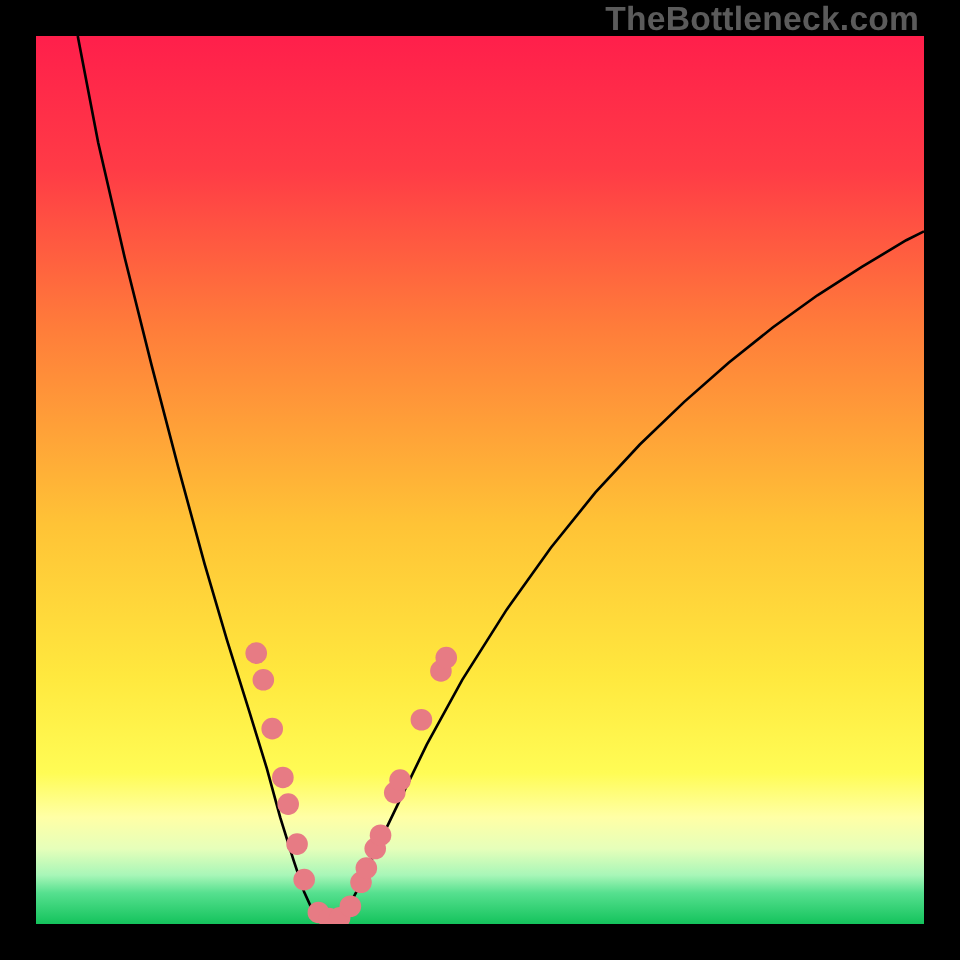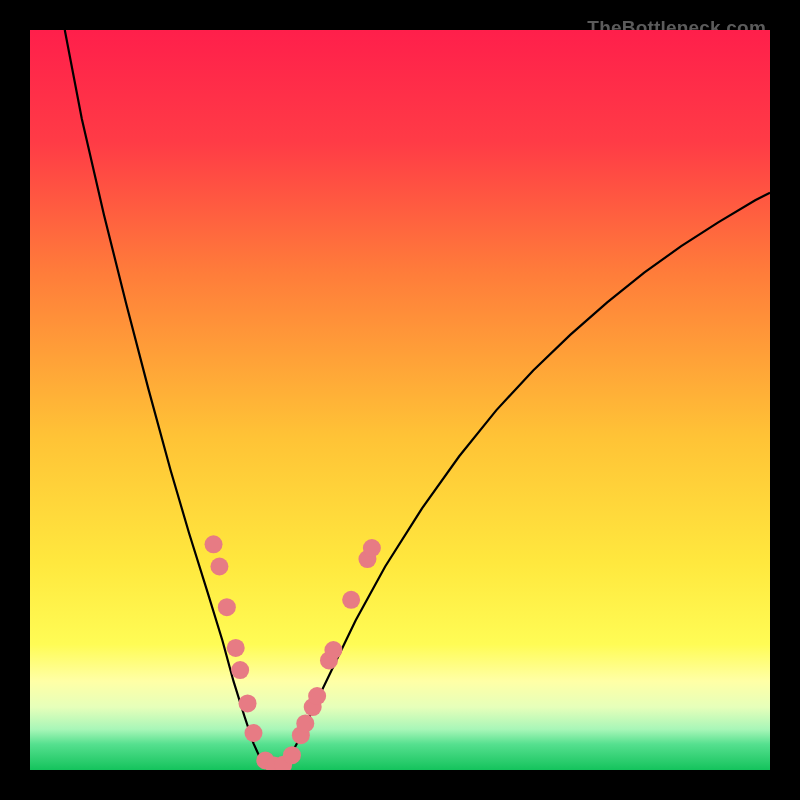--- a/index.html
+++ b/index.html
@@ -27,23 +27,23 @@
   }
   .gradient {
     position: absolute;
     left: 0;
     top: 0;
     width: 100%;
     height: 100%;
   }
   .watermark {
     position: absolute;
-    top: 17px;
+    top: 0;
     right: 34px;
-    font-size: 19px;
+    font-size: 28px;
     font-weight: 600;
     color: #5b5b5b;
     letter-spacing: 0.2px;
     user-select: none;
   }
   svg { display: block; }
 </style>
 </head>
 <body>
 

